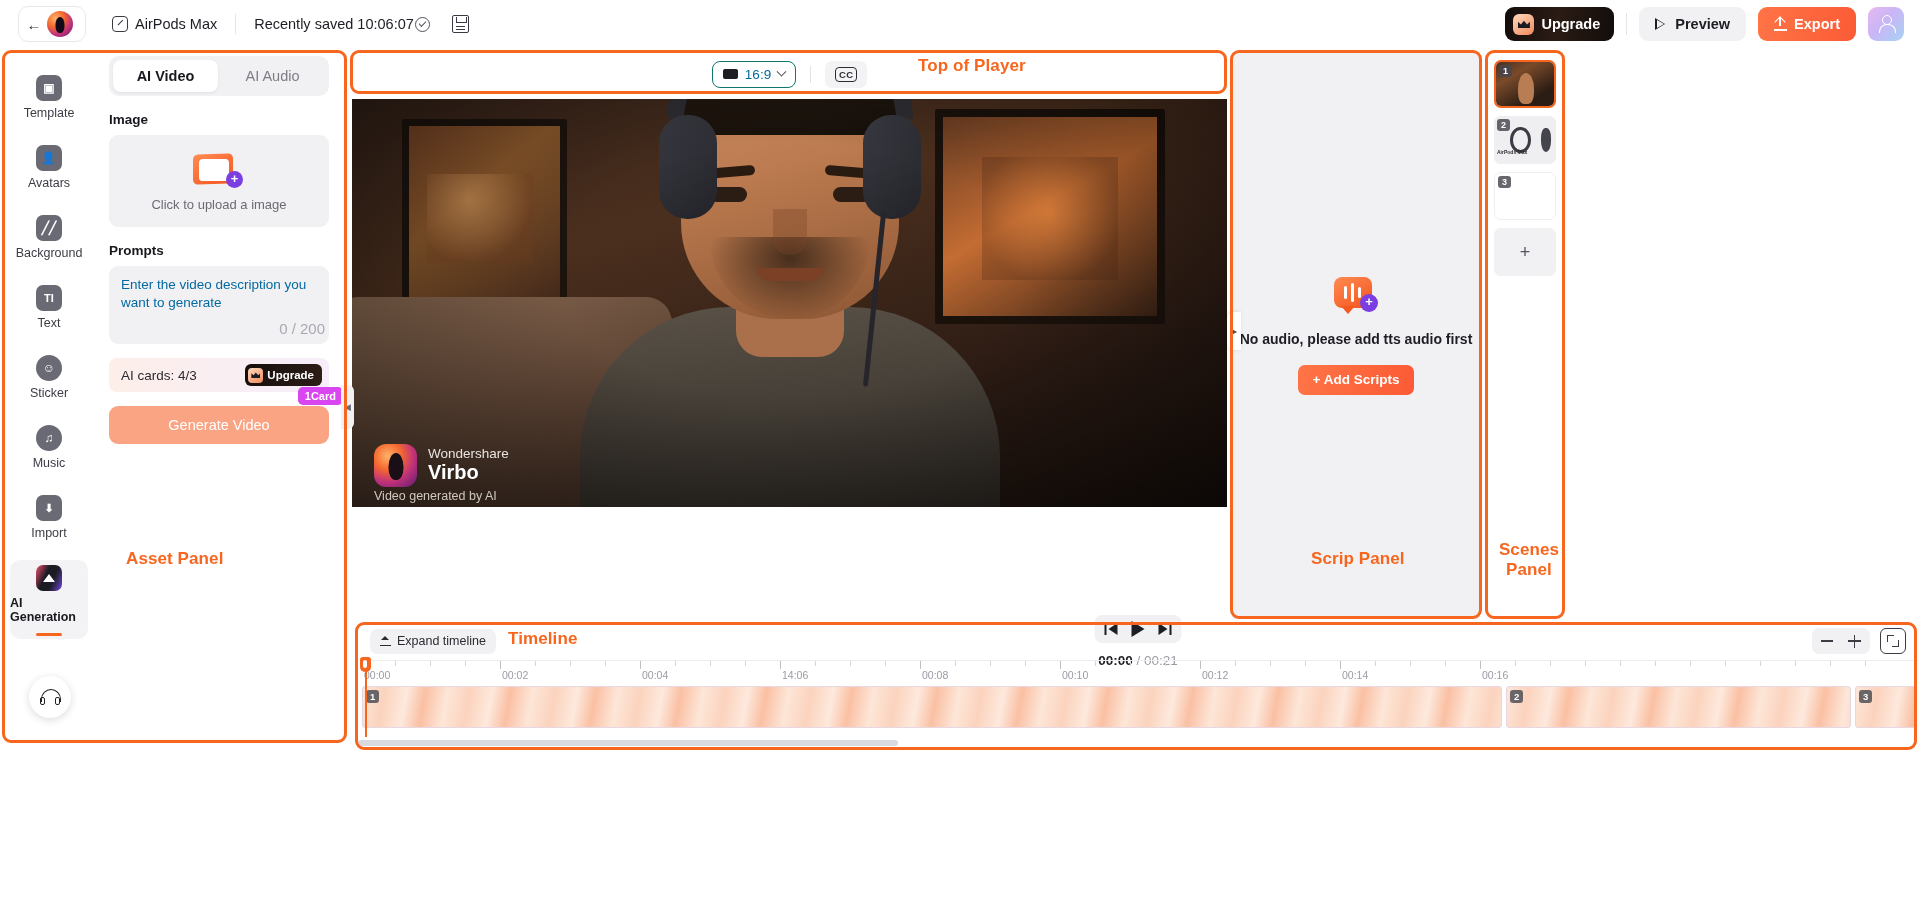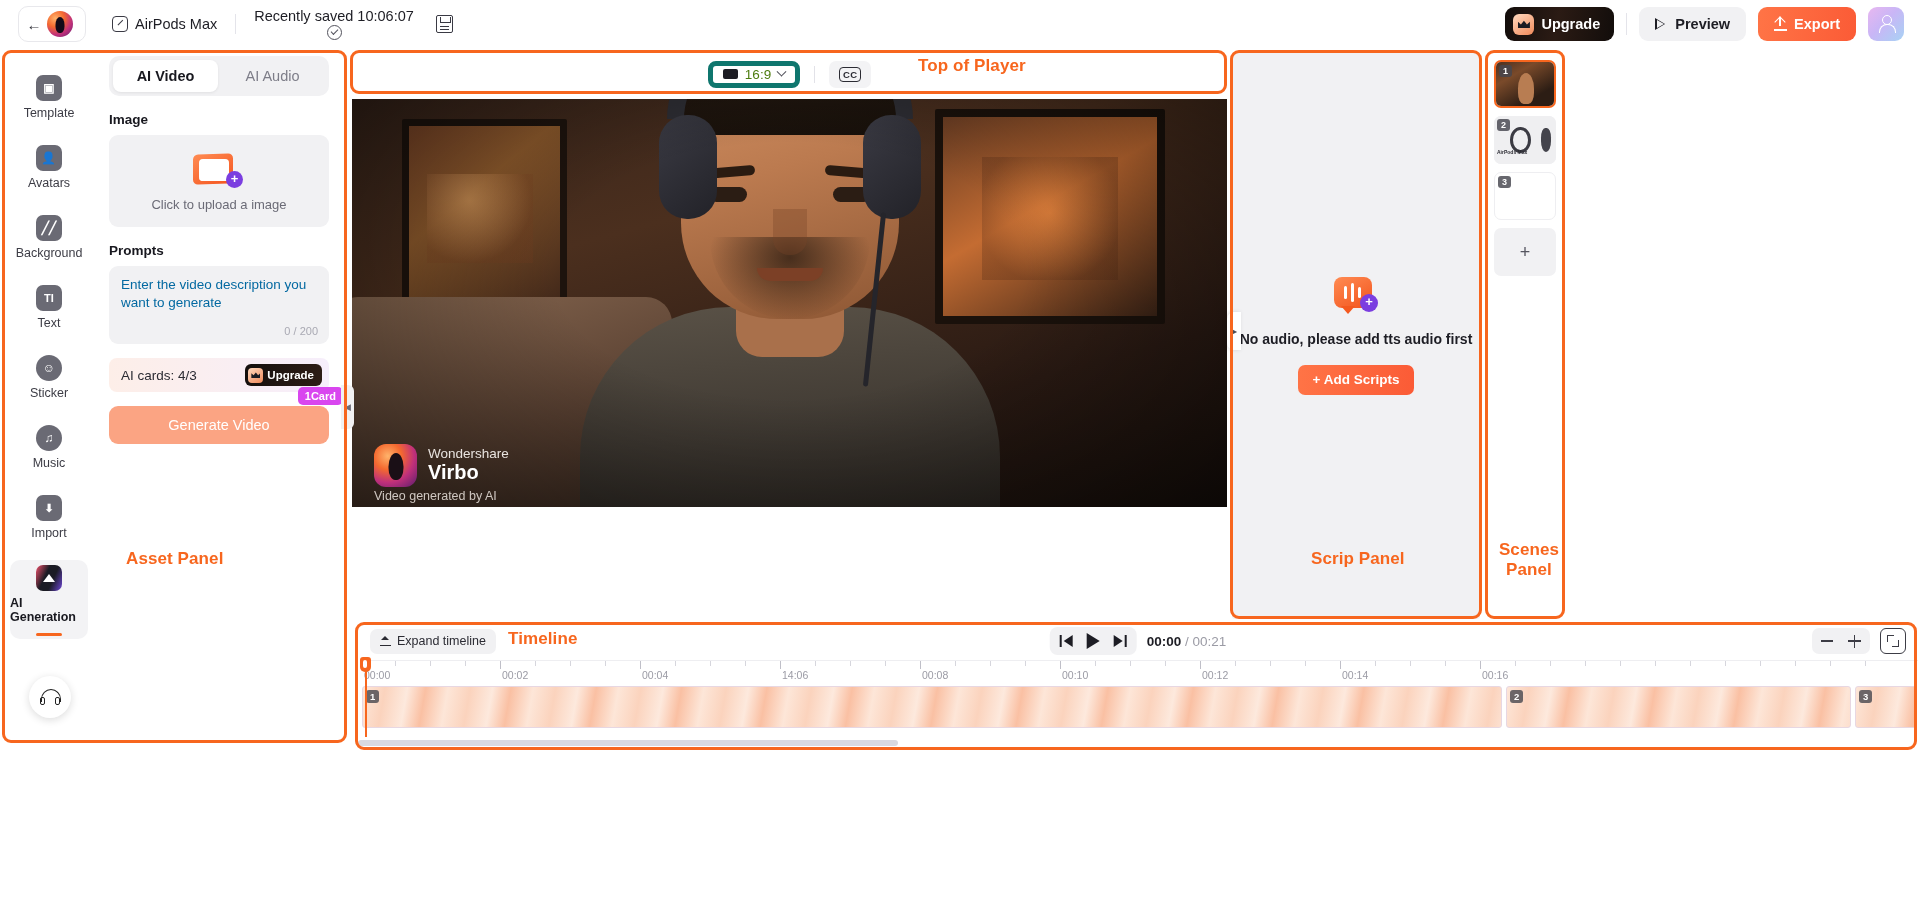--- a/index.html
+++ b/index.html
@@ -41,21 +41,21 @@
   .pencil-ico {
     width: 16px; height: 16px; border: 1.4px solid #3a3a44; border-radius: 4px;
     position: relative;
   }
   .pencil-ico::after {
     content: ""; position: absolute; left: 4px; top: 4.5px;
     width: 7px; height: 1.4px; background: #3a3a44;
     transform: rotate(-45deg);
   }
   .vdiv { width: 1px; height: 20px; background: #e4e4ea; margin: 0 18px; }
-  .saved { font-size: 14.5px; color: #1d1d24; display: flex; align-items: center; gap: 1px; flex-direction: column; }
+  .saved { font-size: 14.5px; color: #1d1d24; display: flex; align-items: center; gap: 1px; }
   .check-circle {
     width: 15px; height: 15px; border: 1.3px solid #53535d; border-radius: 50%;
     position: relative;
   }
   .check-circle::after {
     content: ""; position: absolute; left: 3.4px; top: 3.2px;
     width: 6px; height: 3px; border-left: 1.3px solid #53535d; border-bottom: 1.3px solid #53535d;
     transform: rotate(-45deg);
   }
   .save-ico {
@@ -241,21 +241,21 @@
   .img-ico .plus-badge {
     position: absolute; right: 2px; bottom: 2px; width: 17px; height: 17px; border-radius: 50%;
     background: #7b3ee0; color: #fff; font-size: 13px; line-height: 15px; text-align: center; font-weight: 700;
   }
   .upload-text { font-size: 13px; color: #6b6b76; }
   .prompt-box {
     height: 78px; background: #f1f1f3; border-radius: 9px; padding: 10px 12px;
     position: relative;
   }
   .prompt-ph { font-size: 13.5px; color: #0369a1; line-height: 1.35; }
-  .prompt-count { position: absolute; right: 11px; bottom: 7px; font-size: 11px; color: #a9a9b3; }
+  .prompt-count { position: absolute; right: 4px; bottom: 7px; font-size: 15px; color: #a9a9b3; }
   .cards-row {
     margin-top: 14px; height: 34px; border-radius: 8px;
     background: linear-gradient(90deg, #fdeee8 0%, #f6eefb 100%);
     display: flex; align-items: center; justify-content: space-between; padding: 0 7px 0 12px;
   }
   .cards-text { font-size: 13.5px; color: #2b2b33; }
   .chip-upgrade {
     height: 22px; padding: 0 8px 0 3px; border-radius: 6px;
     background: linear-gradient(100deg, #140f0d, #2e1d16);
     color: #fff; font-size: 11.5px; font-weight: 700;
@@ -286,22 +286,22 @@
     display: flex; align-items: center; justify-content: center;
     font-size: 9px; color: #6b6b76; z-index: 30;
   }
 
   
   .player-topbar {
     position: absolute; left: 352px; top: 52px; width: 875px; height: 44px;
     display: flex; align-items: center; justify-content: center; gap: 14px;
   }
   .ratio-pill {
-    height: 27px; padding: 0 10px; border: 5px solid #0f766e; border-radius: 8px;
-    display: flex; align-items: center; gap: 7px; font-size: 13.5px; color: #4d7c0f; background: #fff;
+    height: 27px; padding: 0 10px; border: 1px solid #0f766e; border-radius: 8px;
+    display: flex; align-items: center; gap: 7px; font-size: 13.5px; color: #0369a1; background: #fff;
   }
   .ratio-rect { width: 15px; height: 10px; background: #1d1d24; border-radius: 2px; }
   .chev-down {
     width: 7px; height: 7px; border-right: 1.6px solid #4c4c56; border-bottom: 1.6px solid #4c4c56;
     transform: rotate(45deg) translate(-2px,-2px);
   }
   .tb-sep { width: 1px; height: 17px; background: #e2e2e8; }
   .cc-btn {
     width: 42px; height: 27px; background: #f3f3f5; border-radius: 7px;
     display: flex; align-items: center; justify-content: center;
@@ -523,21 +523,21 @@
   .expand-ico::before {
     content: ""; position: absolute; left: 1px; top: 0;
     border-left: 4.5px solid transparent; border-right: 4.5px solid transparent;
     border-bottom: 4.5px solid #2b2b33;
   }
   .expand-ico::after {
     content: ""; position: absolute; left: 0; bottom: 0; width: 11px; height: 1.4px; background: #2b2b33;
   }
   .tl-center {
     position: absolute; left: 50%; transform: translateX(-50%);
-    display: flex; align-items: center; gap: 10px;
+    display: flex; align-items: center; gap: 10px; flex-direction: column;
   }
   .play-group {
     height: 28px; padding: 0 10px; border-radius: 8px; background: #f1f1f3;
     display: flex; align-items: center; gap: 14px;
   }
   .pc-prev, .pc-next { width: 13px; height: 12px; position: relative; }
   .pc-prev::before {
     content: ""; position: absolute; left: 0; top: 0; width: 2.4px; height: 12px; background: #1d1d24;
   }
   .pc-prev::after {

